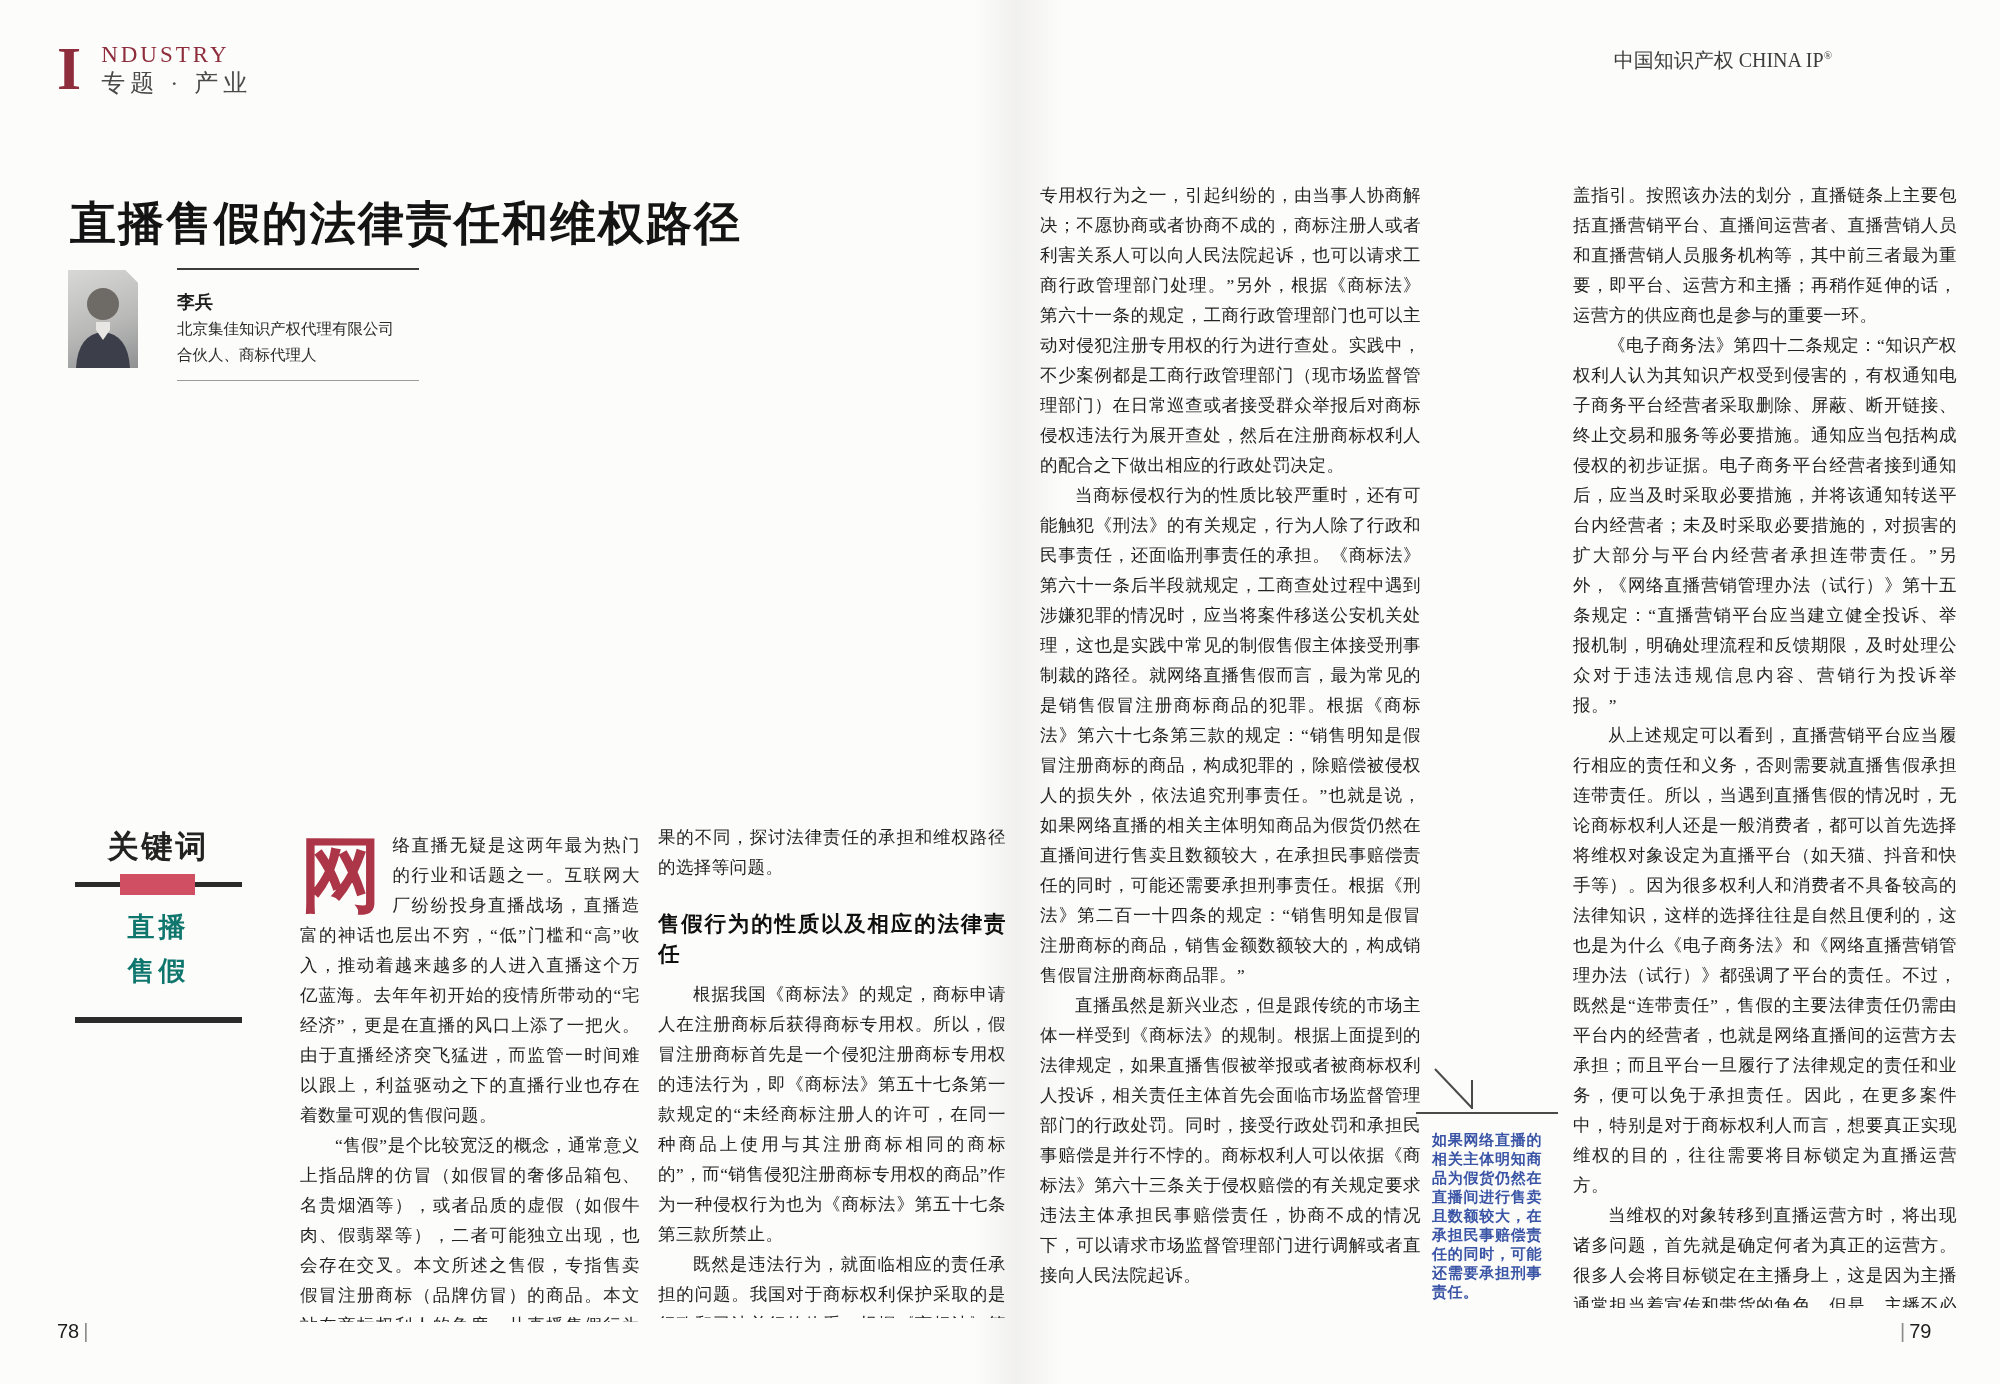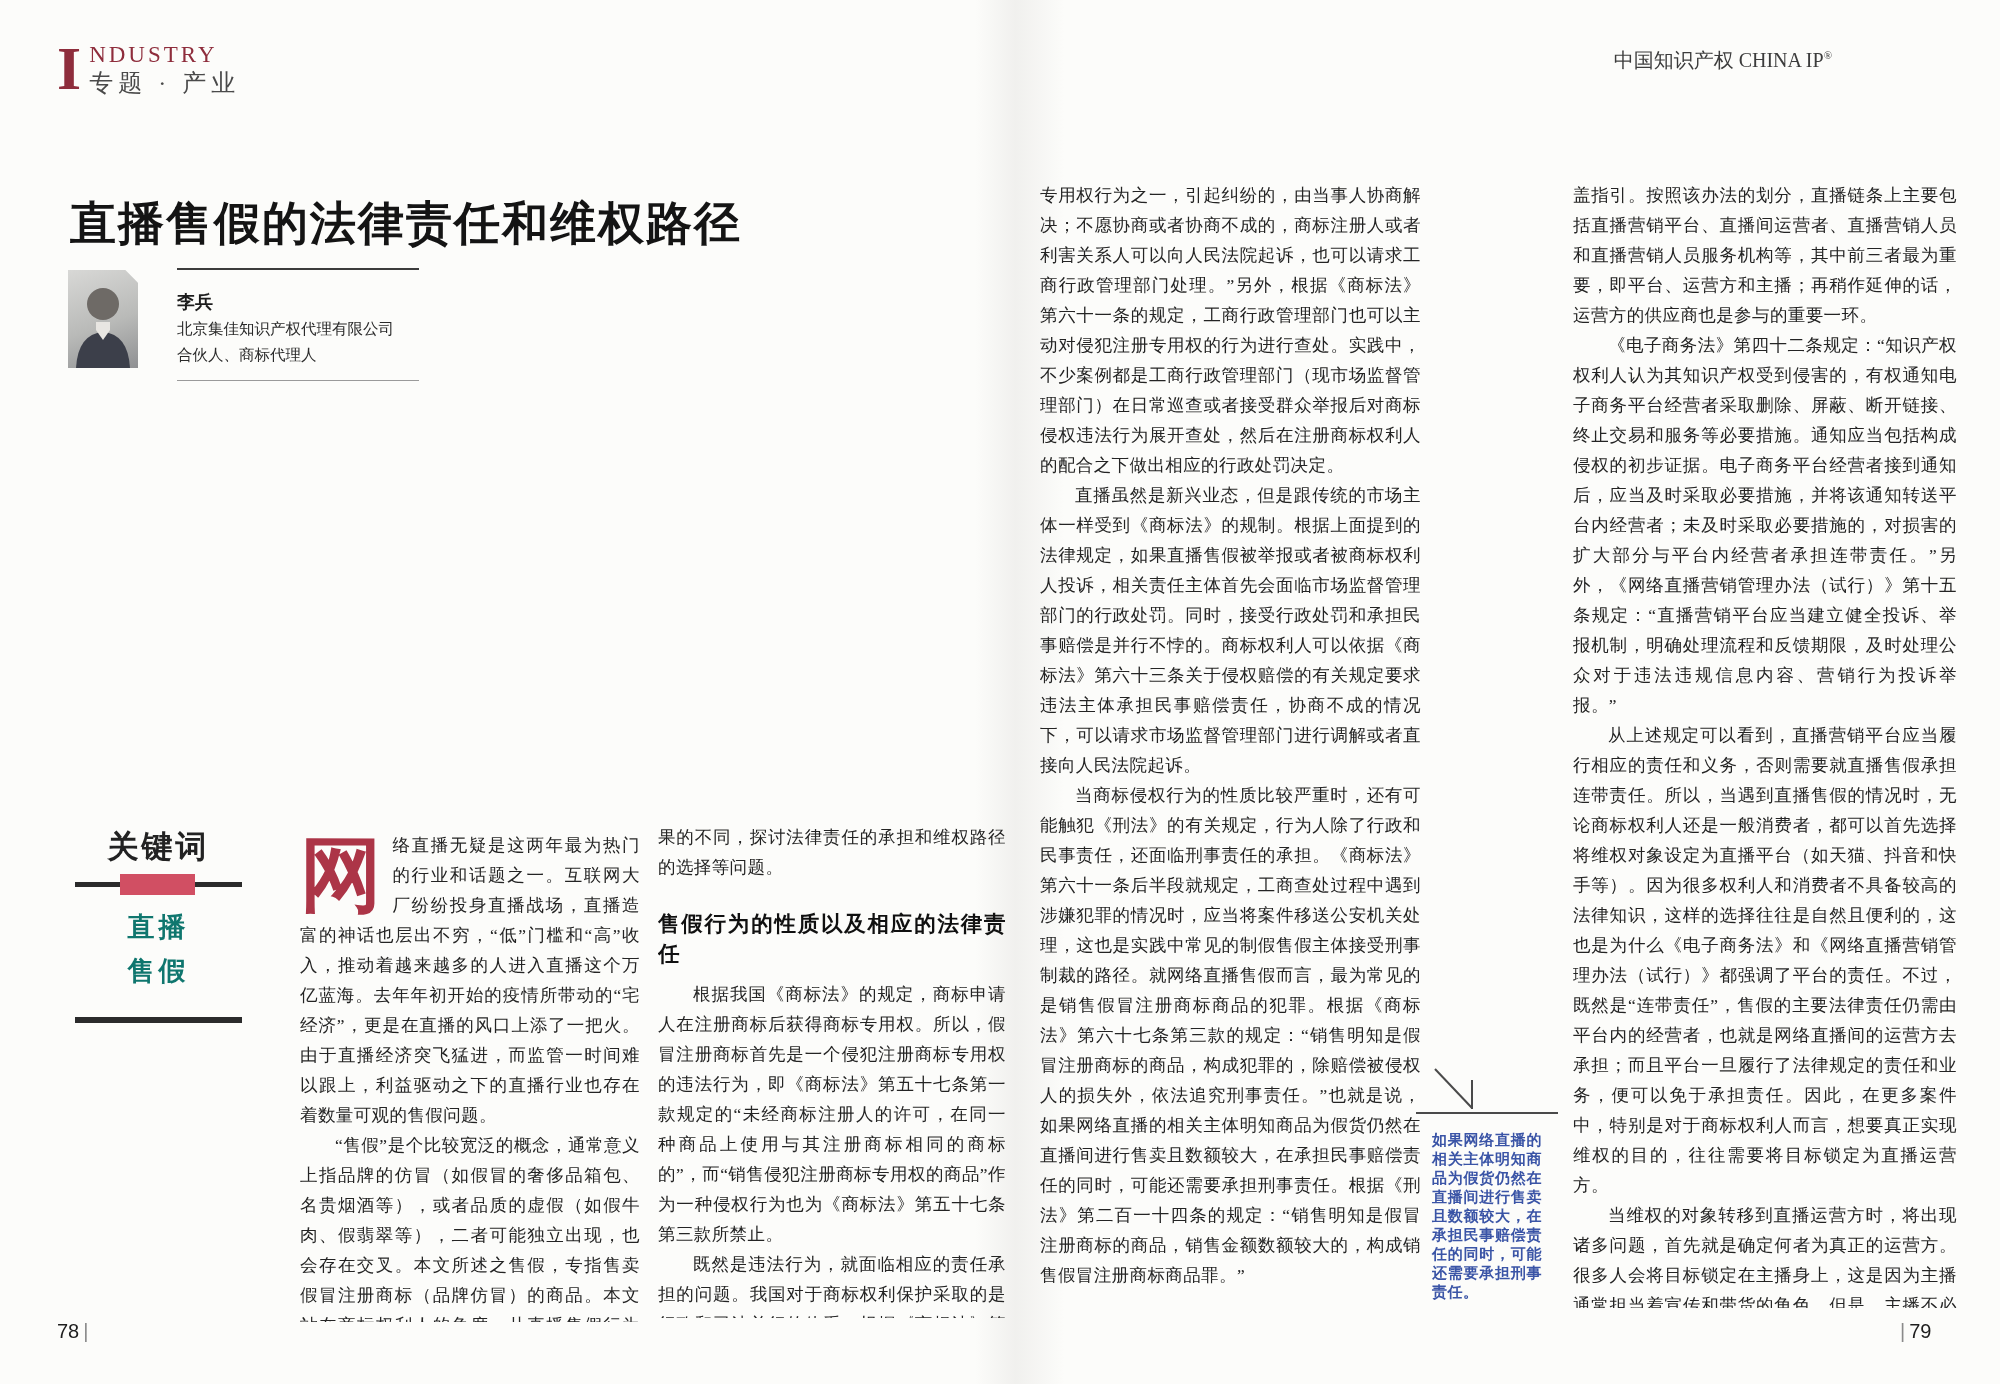--- a/index.html
+++ b/index.html
@@ -6,21 +6,21 @@
   body{width:2000px;height:1384px;position:relative;background:#e9e8e5;
        font-family:"Liberation Serif","DejaVu Serif",serif;color:#262626;}
   .spread{position:absolute;inset:0;background:#fcfcfa;overflow:hidden;}
   .fold{position:absolute;left:975px;top:0;width:90px;height:1384px;
         background:linear-gradient(to right,rgba(0,0,0,0),rgba(90,85,80,.07) 45%,rgba(0,0,0,0));}
 
   
   .ind-head{position:absolute;left:57px;top:36px;display:flex;align-items:flex-start;}
   .big-i{font-size:62px;line-height:64px;color:#8e2d3c;font-weight:700;
          font-family:"Liberation Serif","DejaVu Serif",serif;}
-  .ind-right{margin-left:8px;padding-top:6px;}
+  .ind-right{margin-left:20px;padding-top:6px;}
   .ind-en{font-size:23px;letter-spacing:3px;color:#8e2d3c;line-height:26px;
           font-family:"Liberation Serif","DejaVu Serif",serif;}
   .ind-cn{font-size:24px;letter-spacing:5px;color:#4a4a4a;line-height:30px;}
 
   
   .cn-ip-head{position:absolute;top:40px;left:1430px;width:402px;text-align:right;
               color:#3c3c3c;font-size:20px;line-height:30px;}
   .cn-ip-head sup{font-size:11px;}
 
   
@@ -131,22 +131,22 @@
   <div class="pagenum pn-left"><span>78</span><span class="bar">|</span></div>
 
   <div class="fold"></div>
 
   <header class="cn-ip-head">
     <div><span>中国知识产权 CHINA IP</span><sup>®</sup></div>
   </header>
 
   <div class="col col-c">
     <p class="cont">专用权行为之一，引起纠纷的，由当事人协商解决；不愿协商或者协商不成的，商标注册人或者利害关系人可以向人民法院起诉，也可以请求工商行政管理部门处理。”另外，根据《商标法》第六十一条的规定，工商行政管理部门也可以主动对侵犯注册专用权的行为进行查处。实践中，不少案例都是工商行政管理部门（现市场监督管理部门）在日常巡查或者接受群众举报后对商标侵权违法行为展开查处，然后在注册商标权利人的配合之下做出相应的行政处罚决定。</p>
+    <p>当商标侵权行为的性质比较严重时，还有可能触犯《刑法》的有关规定，行为人除了行政和民事责任，还面临刑事责任的承担。《商标法》第六十一条后半段就规定，工商查处过程中遇到涉嫌犯罪的情况时，应当将案件移送公安机关处理，这也是实践中常见的制假售假主体接受刑事制裁的路径。就网络直播售假而言，最为常见的是销售假冒注册商标商品的犯罪。根据《商标法》第六十七条第三款的规定：“销售明知是假冒注册商标的商品，构成犯罪的，除赔偿被侵权人的损失外，依法追究刑事责任。”也就是说，如果网络直播的相关主体明知商品为假货仍然在直播间进行售卖且数额较大，在承担民事赔偿责任的同时，可能还需要承担刑事责任。根据《刑法》第二百一十四条的规定：“销售明知是假冒注册商标的商品，销售金额数额较大的，构成销售假冒注册商标商品罪。”</p>
     <p>直播虽然是新兴业态，但是跟传统的市场主体一样受到《商标法》的规制。根据上面提到的法律规定，如果直播售假被举报或者被商标权利人投诉，相关责任主体首先会面临市场监督管理部门的行政处罚。同时，接受行政处罚和承担民事赔偿是并行不悖的。商标权利人可以依据《商标法》第六十三条关于侵权赔偿的有关规定要求违法主体承担民事赔偿责任，协商不成的情况下，可以请求市场监督管理部门进行调解或者直接向人民法院起诉。</p>
-    <p>当商标侵权行为的性质比较严重时，还有可能触犯《刑法》的有关规定，行为人除了行政和民事责任，还面临刑事责任的承担。《商标法》第六十一条后半段就规定，工商查处过程中遇到涉嫌犯罪的情况时，应当将案件移送公安机关处理，这也是实践中常见的制假售假主体接受刑事制裁的路径。就网络直播售假而言，最为常见的是销售假冒注册商标商品的犯罪。根据《商标法》第六十七条第三款的规定：“销售明知是假冒注册商标的商品，构成犯罪的，除赔偿被侵权人的损失外，依法追究刑事责任。”也就是说，如果网络直播的相关主体明知商品为假货仍然在直播间进行售卖且数额较大，在承担民事赔偿责任的同时，可能还需要承担刑事责任。根据《刑法》第二百一十四条的规定：“销售明知是假冒注册商标的商品，销售金额数额较大的，构成销售假冒注册商标商品罪。”</p>
 
   </div>
 
   <aside class="pull-quote">
     <svg class="pq-mark" width="48" height="46" viewBox="0 0 48 46">
       <line x1="3" y1="3" x2="40" y2="42" stroke="#4a4a4a" stroke-width="2"></line>
       <line x1="40" y1="14" x2="40" y2="43" stroke="#4a4a4a" stroke-width="2"></line>
     </svg>
     <hr class="pq-rule">
     <p class="pq-text">如果网络直播的相关主体明知商品为假货仍然在直播间进行售卖且数额较大，在承担民事赔偿责任的同时，可能还需要承担刑事责任。</p>

